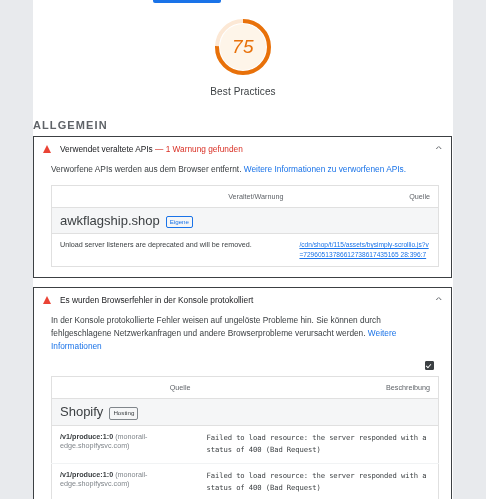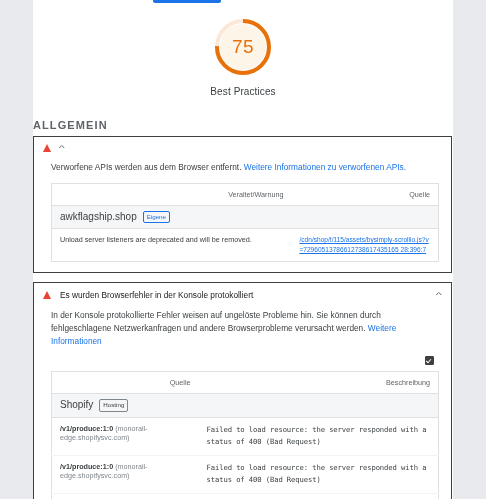--- a/index.html
+++ b/index.html
@@ -20,21 +20,21 @@
 
   
   .tabbar{position:absolute;left:0;top:0;width:420px;height:4px;}
   .tab-underline{
     position:absolute;left:120px;top:0;width:68px;height:3px;
     background:#1a73e8;border-radius:0 0 2px 2px;
   }
 
   
   .gauge-wrap{padding-top:14px;text-align:center;}
-  .gauge{position:relative;width:66px;height:66px;margin:0 auto;}
+  .gauge{position:relative;width:66px;height:66px;margin:0 auto;font-style:italic;}
   .gauge svg{display:block;}
   .gauge-value{
     position:absolute;left:0;top:0;width:66px;height:66px;
     display:flex;align-items:center;justify-content:center;
     font-size:19px;color:#e8710a;letter-spacing:.5px;
   }
   .gauge-label{
     margin-top:6px;font-size:10px;color:#3c4043;letter-spacing:.1px;
   }
 
@@ -96,21 +96,21 @@
     text-align:right;font-weight:400;font-size:7.2px;color:#5f6368;
     padding:6px 8px;border-bottom:1px solid #e0e0e0;
   }
   .tbl td{
     font-size:7.2px;color:#3c4043;padding:6px 8px;vertical-align:top;
     border-bottom:1px solid #f1f3f4;
   }
   .tbl tr:last-child td{border-bottom:none;}
   .col-src{width:38%;}
   .grp td{background:#f5f6f7;padding:5px 8px;border-bottom:1px solid #e0e0e0;}
-  .grp-name{font-size:10px;color:#3c4043;}
+  .grp-name{font-size:13px;color:#3c4043;}
   .badge{
     display:inline-block;font-size:6.2px;line-height:1;padding:2px 3px;margin-left:4px;
     border:1px solid #1a73e8;color:#1a73e8;border-radius:2px;vertical-align:1px;
   }
   .badge.gray{border-color:#80868b;color:#3c4043;}
   .cell-ind{padding-left:16px;}
   .src-name{color:#3c4043;font-weight:bold;}
   .src-host{color:#80868b;}
   .mono{
     font-family:"DejaVu Sans Mono","Liberation Mono",monospace;
@@ -142,20 +142,25 @@
       </div>
       <div class="gauge-label">Best Practices</div>
     </div>
 
     <div class="body-pad">
       <div class="section-head">ALLGEMEIN</div>
 
       <div class="audit">
         <div class="audit-head">
           <span class="tri"></span>
+          <span class="audit-title">
+            <span>Verwendet veraltete APIs</span>
+            <span class="warn">—</span>
+            <span class="warn">1 Warnung gefunden</span>
+          </span>
           <span class="chev">^</span>
         </div>
         <div class="audit-body">
           <div class="audit-desc">
             <span>Verworfene APIs werden aus dem Browser entfernt.</span>
             <a class="lnk" href="#">Weitere Informationen zu verworfenen APIs.</a>
           </div>
           <table class="tbl">
             <thead>
               <tr>

